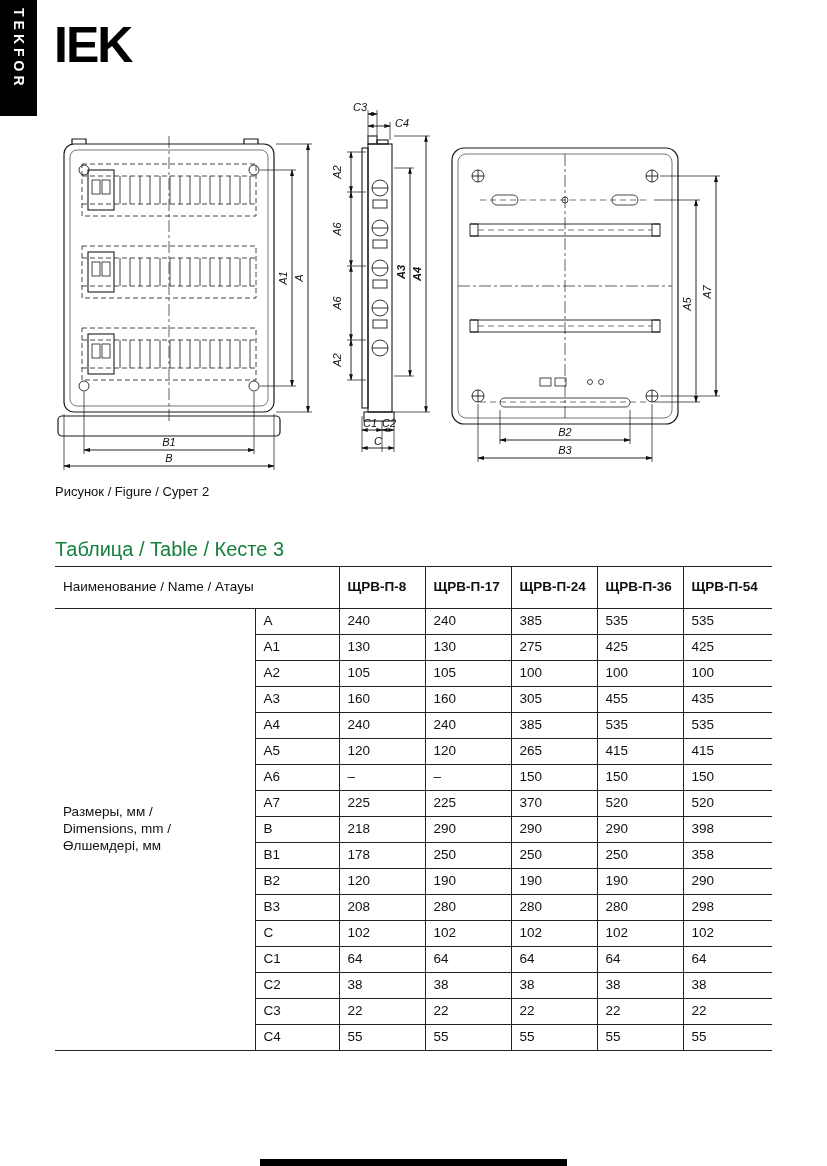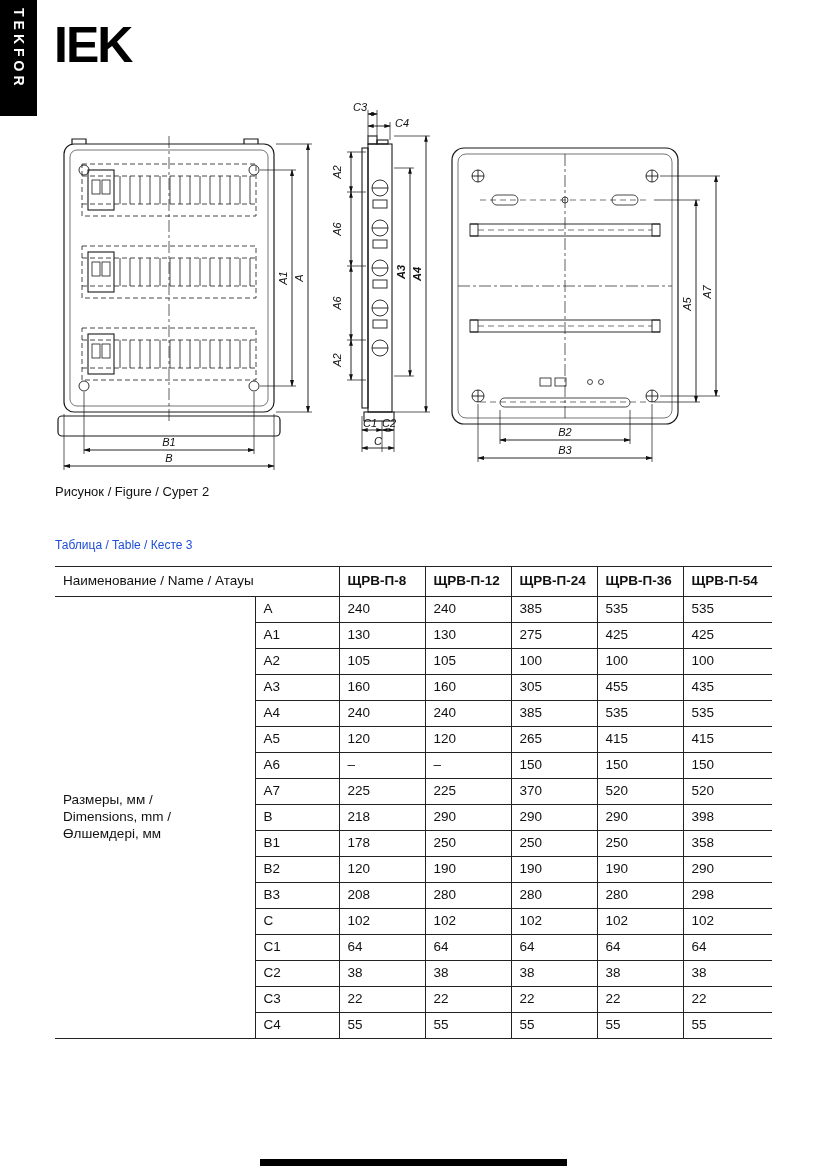--- a/index.html
+++ b/index.html
@@ -12,27 +12,27 @@
                 color:#fff; font-size:14px; font-weight:600; letter-spacing:4px; }
 
   .logo { position:absolute; left:54px; top:16px; font-size:50px; font-weight:900; letter-spacing:-2px; color:#000; }
 
   .draw { position:absolute; }
   text.dim { font-family:"Liberation Sans","DejaVu Sans",sans-serif; font-style:italic; font-size:11px;
              fill:#111; text-anchor:middle; stroke:none; }
   text.dim.b { font-weight:bold; }
 
   .figure-caption { position:absolute; left:55px; top:484px; font-size:13px; color:#111; }
-  .table-title   { position:absolute; left:55px; top:538px; font-size:12px; color:#1d4ed8; }
+  .table-title   { position:absolute; left:55px; top:538px; font-size:20px; color:#15803d; }
 
   .dims-table { position:absolute; left:55px; top:566px; width:717px; border-collapse:collapse;
                 font-size:13.5px; color:#111; table-layout:fixed; }
   .dims-table th, .dims-table td { border:1px solid #222; padding:4px 8px; text-align:left;
                 vertical-align:middle; height:26px; line-height:1.25; }
-  .dims-table thead th { font-weight:normal; padding:6px 8px; height:30px; }
+  .dims-table thead th { font-weight:normal; padding:12px 8px; height:30px; }
   .dims-table thead th.model-h { font-weight:bold; }
   .dims-table tr > *:first-child { border-left:none; }
   .dims-table tr > *:last-child  { border-right:none; }
   .group-cell { vertical-align:top; white-space:pre-line; line-height:1.5; padding-top:5px;margin-top:25px; }
 
   .footer-bar { position:absolute; left:260px; bottom:0; width:307px; height:7px; background:#000; }
 </style>
 </head>
 <body>
 
@@ -268,21 +268,21 @@
       <col style="width:86px">
         <col style="width:86px">
         <col style="width:86px">
         <col style="width:86px">
         <col style="width:89px">
     </colgroup>
     <thead>
       <tr>
         <th colspan="2">Наименование / Name / Атауы</th>
         <th class="model-h">ЩРВ-П-8</th>
-        <th class="model-h">ЩРВ-П-12</th>
+        <th class="model-h">ЩРВ-П-17</th>
         <th class="model-h">ЩРВ-П-24</th>
         <th class="model-h">ЩРВ-П-36</th>
         <th class="model-h">ЩРВ-П-54</th>
       </tr>
     </thead>
     <tbody>
       <tr>
           <td class="group-cell" rowspan="17">Размеры, мм /
 Dimensions, mm /
 Өлшемдері, мм</td>

